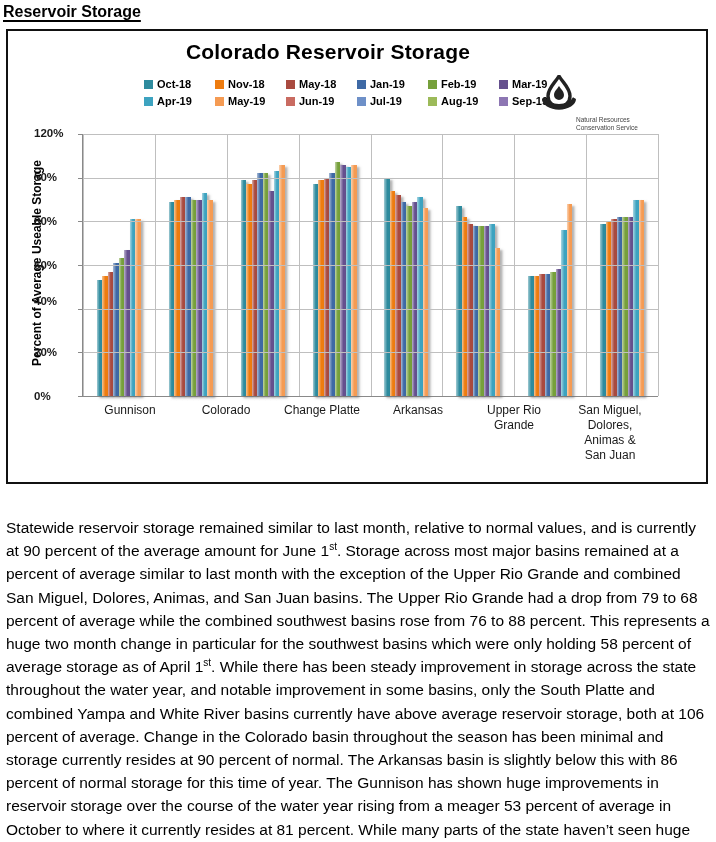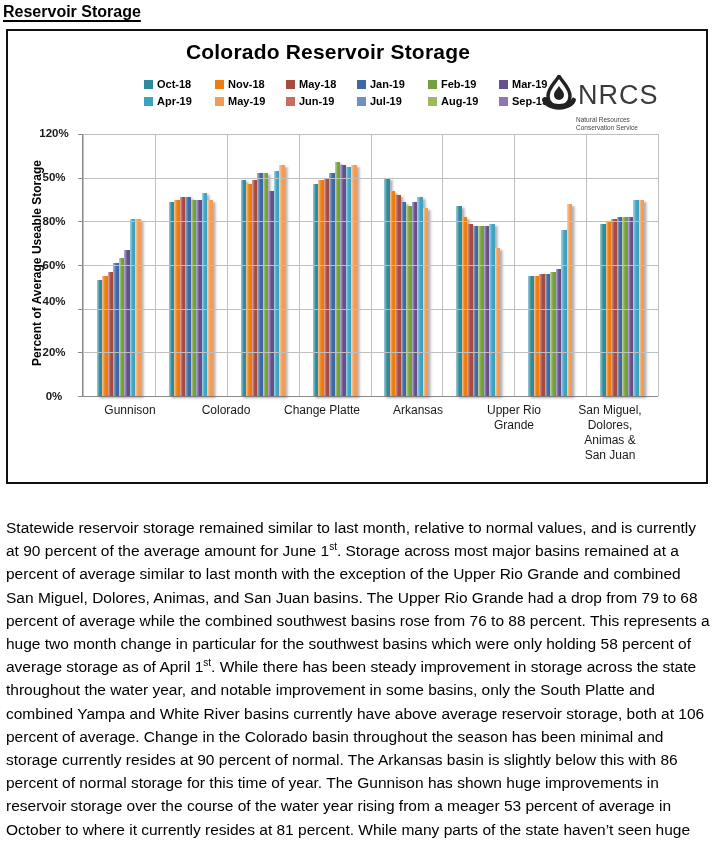--- a/index.html
+++ b/index.html
@@ -40,21 +40,21 @@
   }
 
   .plot {
     position:absolute; left:74px; top:103px; width:576px; height:263px;
     border-left:1px solid #898989; border-bottom:1px solid #898989;
   }
   .gridline-h { position:absolute; left:0; width:100%; height:1px; background:#bfbfbf; }
   .gridline-v { position:absolute; top:0; height:100%; width:1px; background:#bfbfbf; }
   .tick-mark { position:absolute; left:-5px; width:5px; height:1px; background:#898989; }
   .y-tick-label {
-    position:absolute; width:40px; text-align:center;
+    position:absolute; width:40px; text-align:left;
     font-size:11.5px; font-weight:600; color:#1a1a1a;
   }
   .groups { position:absolute; left:0; top:0; width:100%; height:100%; display:flex; }
   .bar-group { flex:1 1 0; display:flex; align-items:flex-end; justify-content:center; }
   .bar {
     width:5.5px; position:relative;
     box-shadow:2.5px 2px 2.5px rgba(110,110,110,.55);
   }
 
   .x-labels { position:absolute; left:74px; top:372px; width:576px; display:flex; }
@@ -135,21 +135,20 @@
 
     <div class="nrcs">
       <div class="nrcs-top">
         <span>
           <svg class="drop-svg" width="34" height="40" viewBox="0 0 34 40">
             <path d="M17 1 C21 8 28 13 28 21 a11 11 0 0 1 -22 0 C6 13 13 8 17 1 Z" fill="none" stroke="#222" stroke-width="3.4"></path>
             <path d="M17 11 C18.8 14 22 16.4 22 20 a5 5 0 0 1 -10 0 C12 16.4 15.2 14 17 11 Z" fill="#222"></path>
             <path d="M3 23 a14.5 14.5 0 0 0 28 0 l3 3 a17 17 0 0 1 -34 0 Z" fill="#222" transform="translate(0,8) scale(1,0.62)"></path>
           </svg>
         </span>
-        <span class="nrcs-word">NRCS</span>
       </div>
       <div class="nrcs-sub">
         <div>Natural Resources</div>
         <div>Conservation Service</div>
       </div>
     </div>
 
     <div class="y-axis-title">Percent of Average Useable Storage</div>
 
     <div class="plot">

